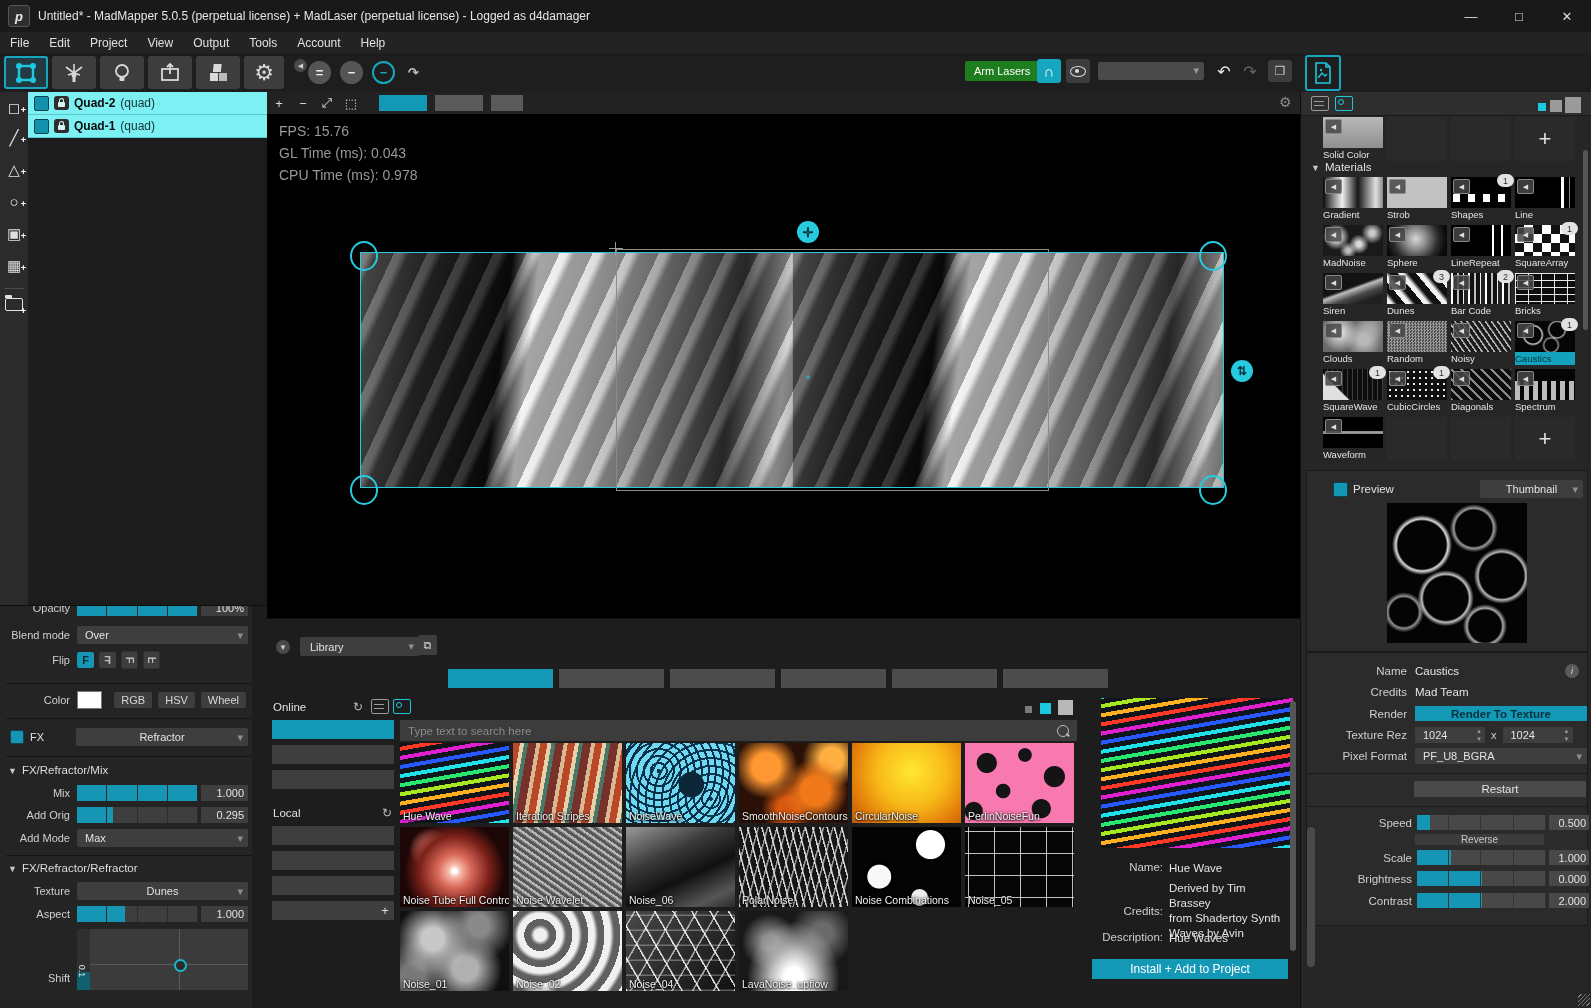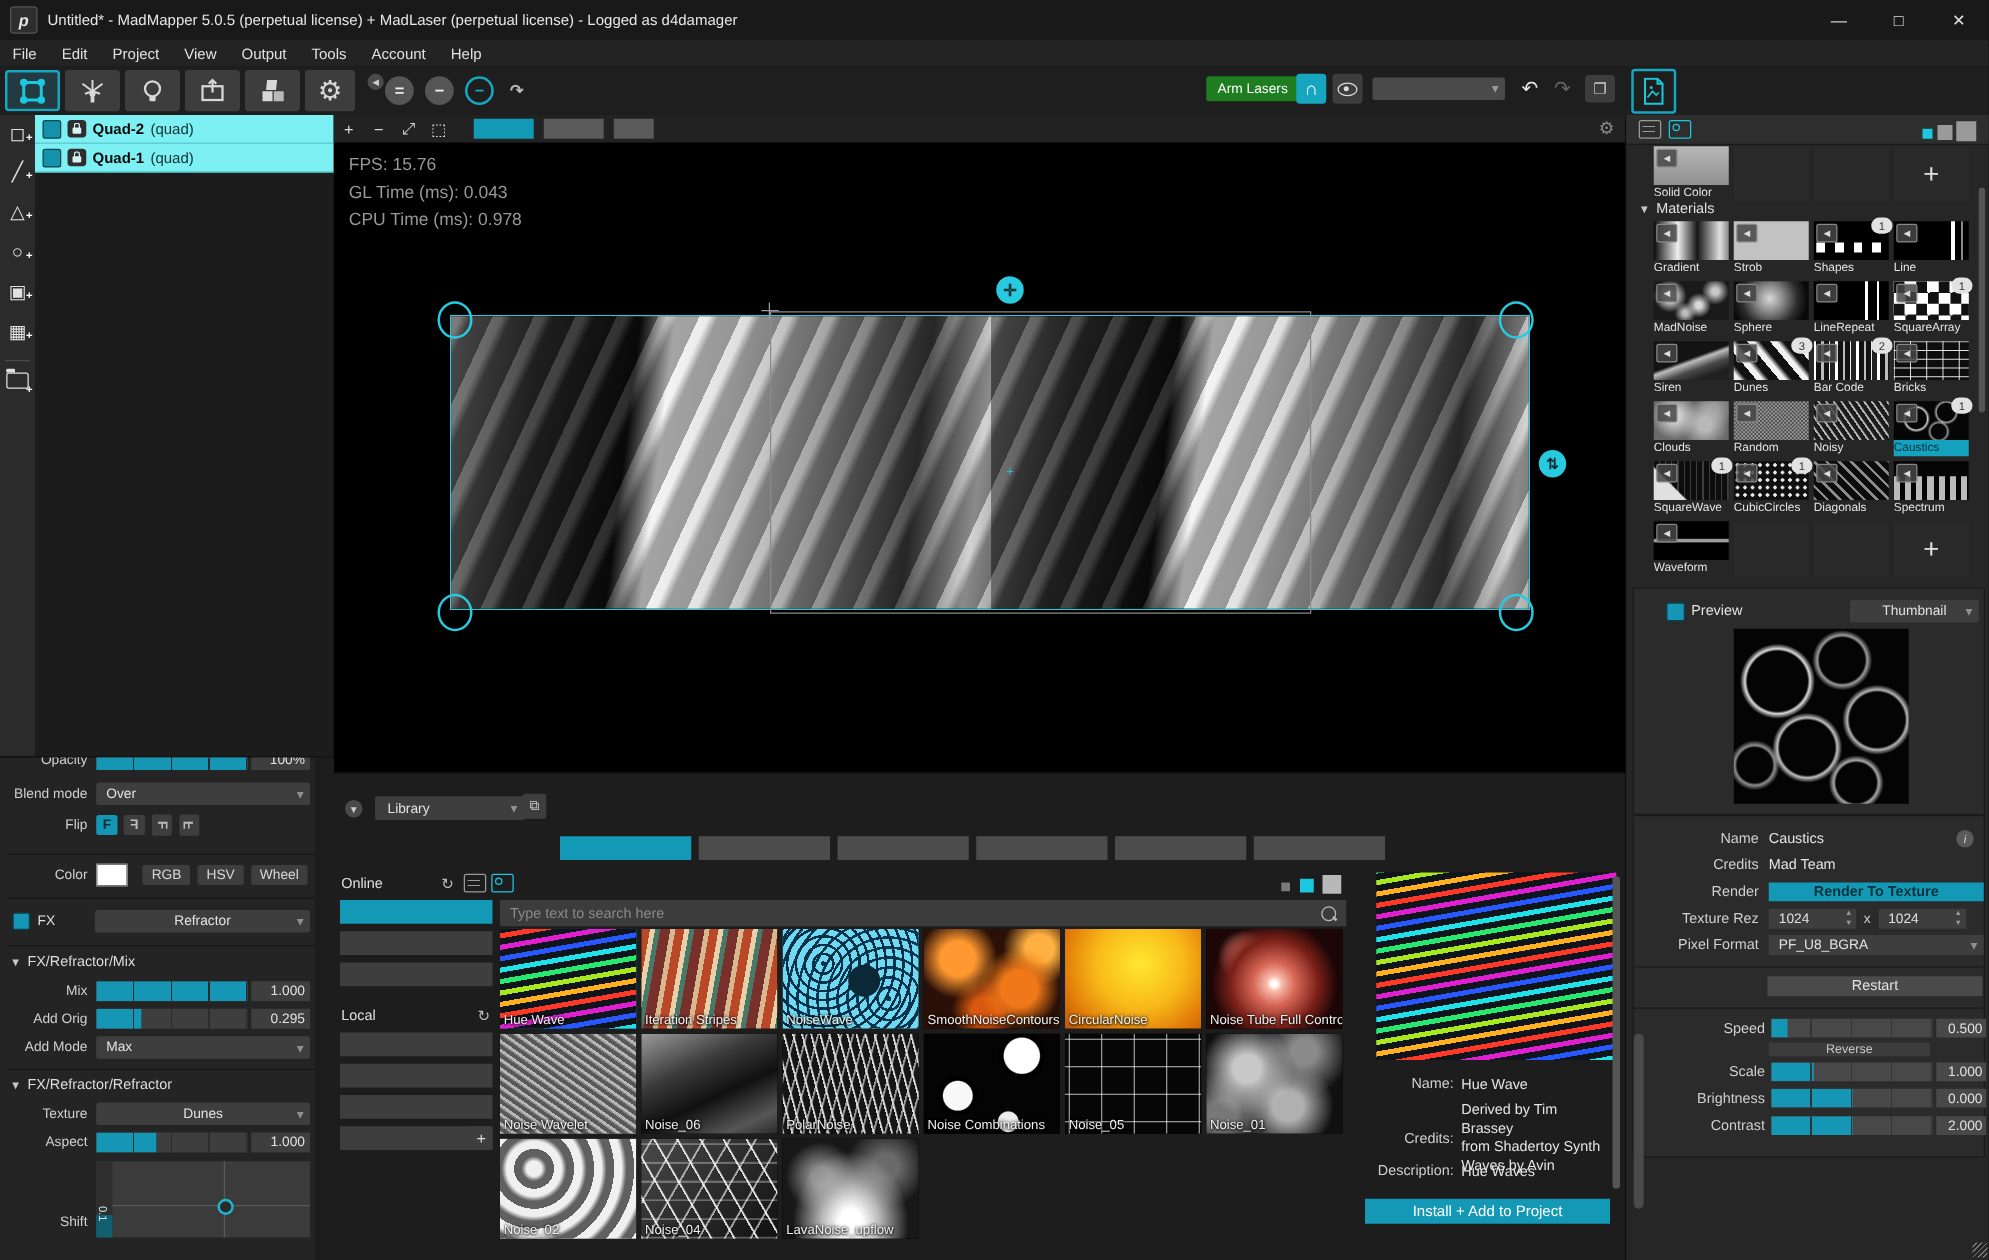--- a/index.html
+++ b/index.html
@@ -639,20 +639,24 @@
         <div class="card">
           <div class="cthumb c-smoothnoise"></div>
           <div class="clabel">SmoothNoiseContours</div>
         </div>
 
         <div class="card">
           <div class="cthumb c-circularnoise"></div>
           <div class="clabel">CircularNoise</div>
         </div>
 
+        <div class="card">
+          <div class="cthumb c-perlin"></div>
+          <div class="clabel">PerlinNoiseFun</div>
+        </div>
 
         <div class="card">
           <div class="cthumb c-noisetube"></div>
           <div class="clabel">Noise Tube Full Contro</div>
         </div>
 
         <div class="card">
           <div class="cthumb c-wavelet"></div>
           <div class="clabel">Noise Wavelet</div>
         </div>

